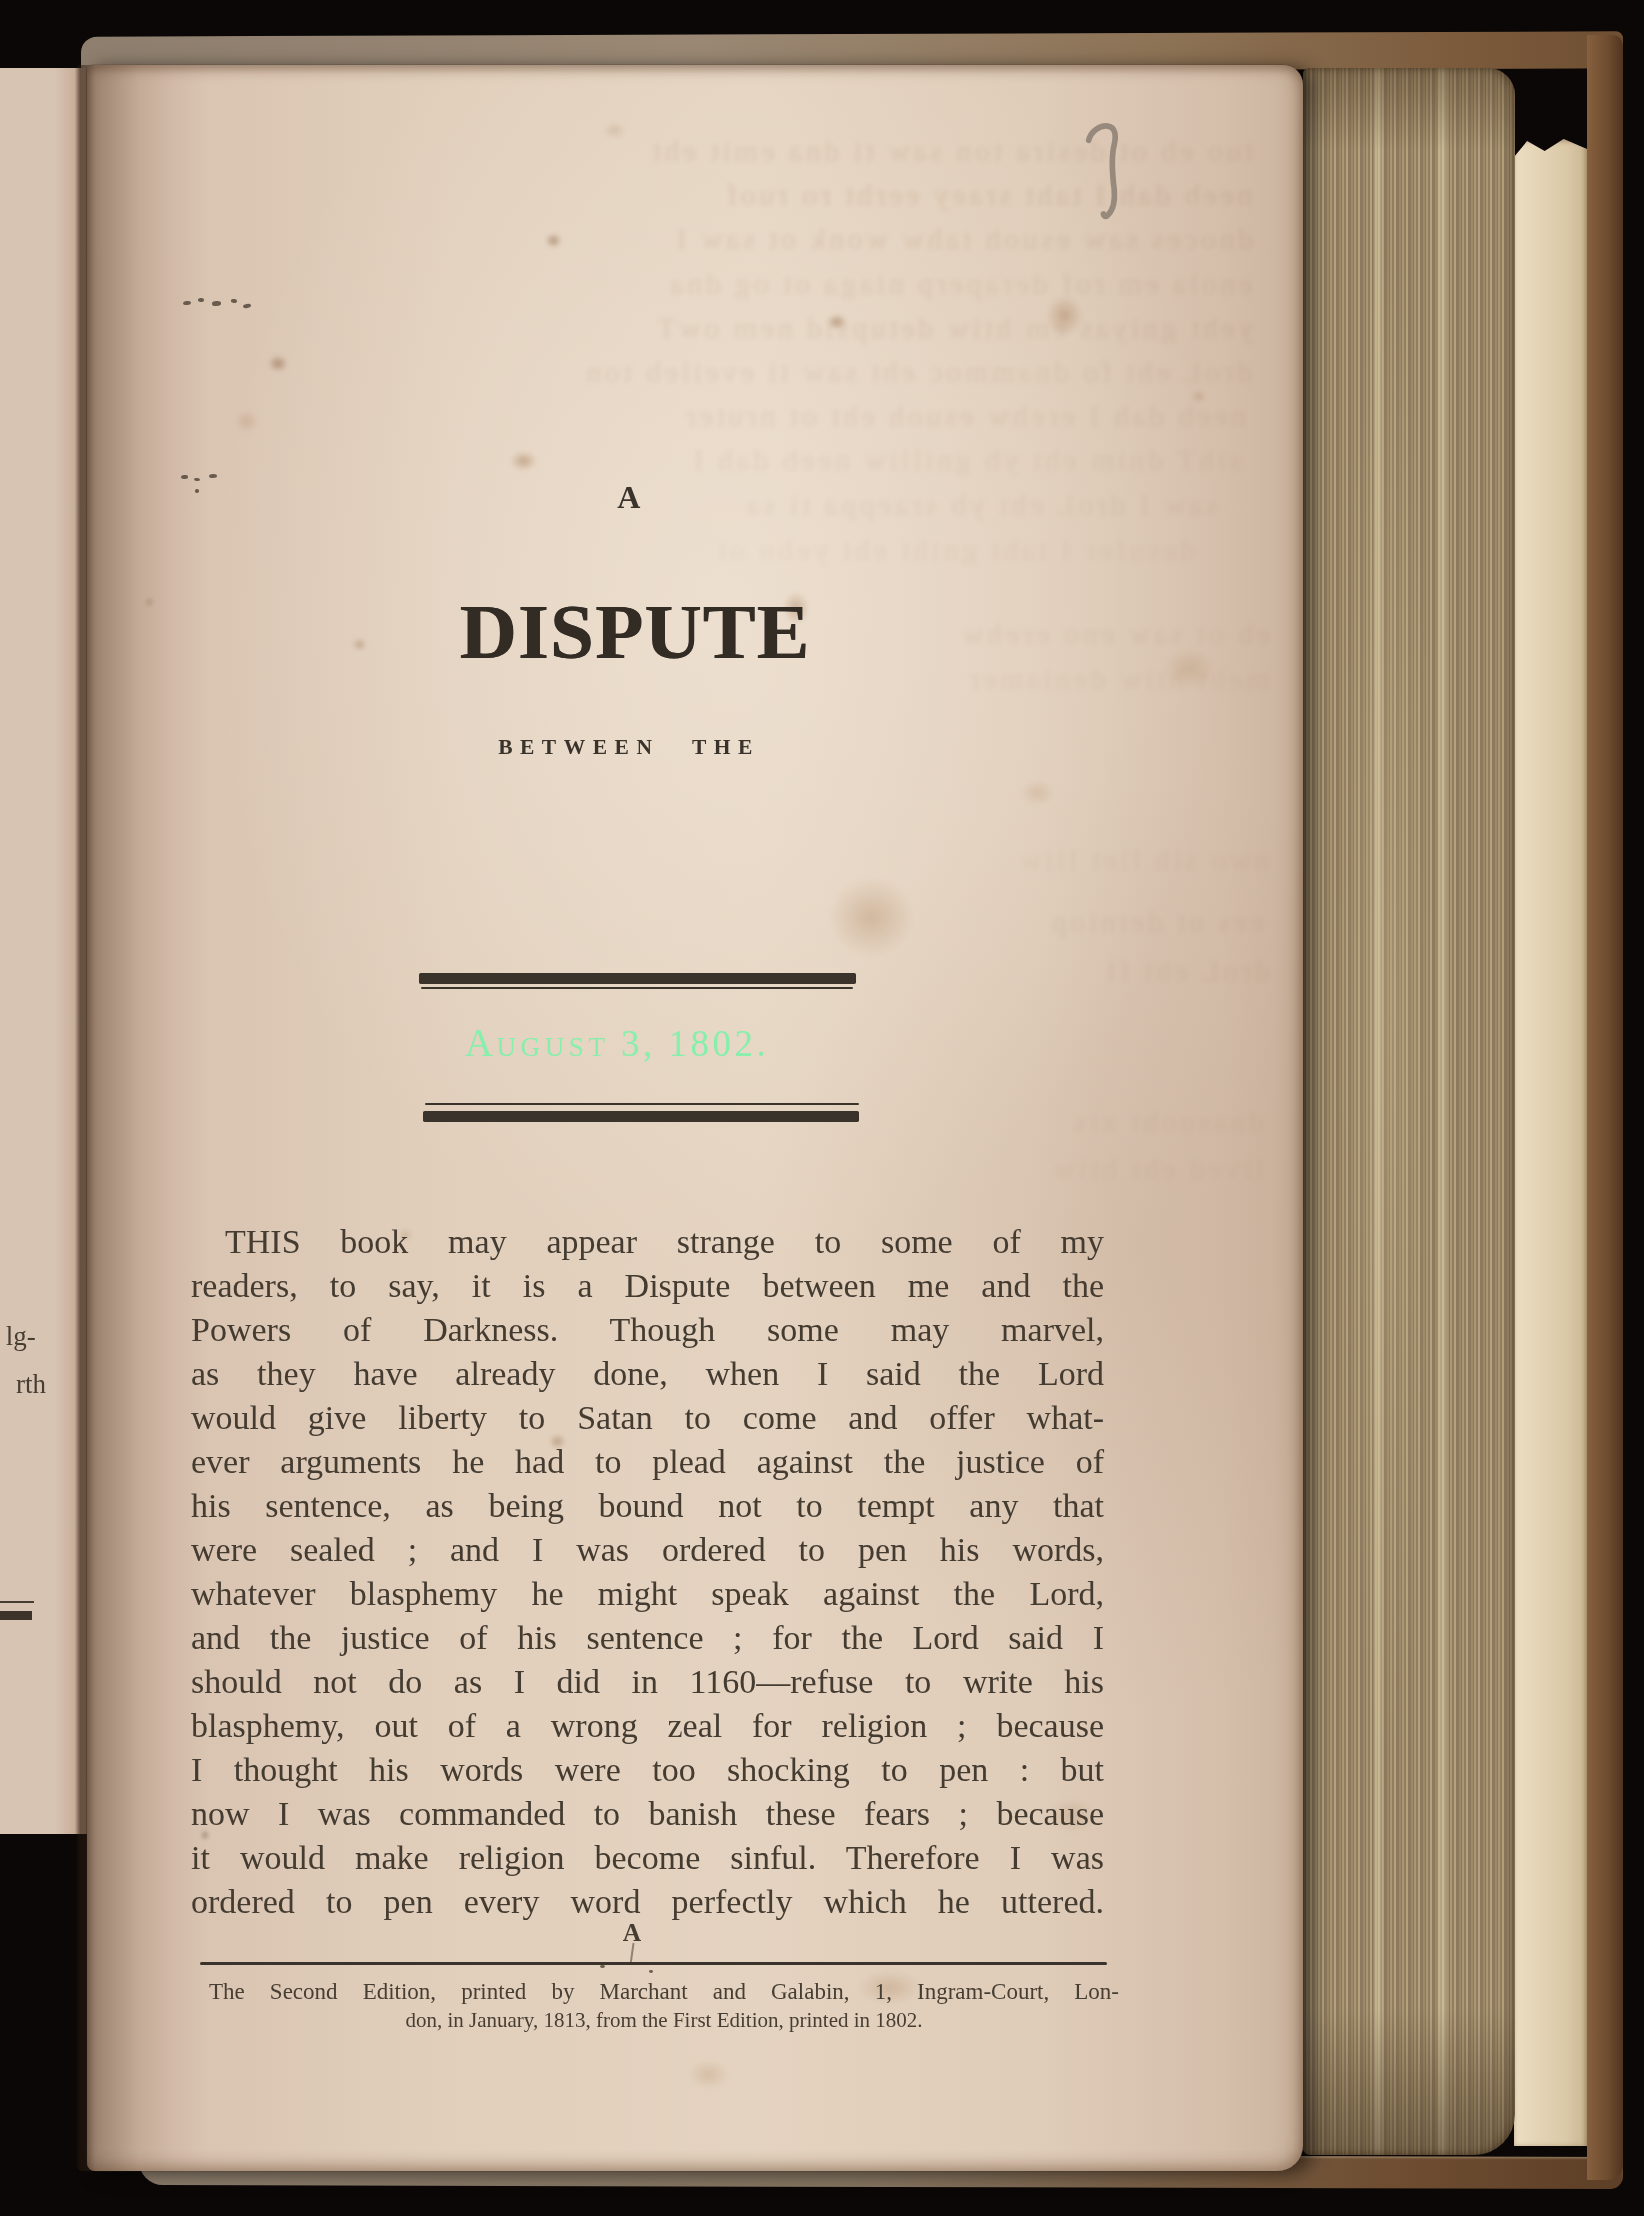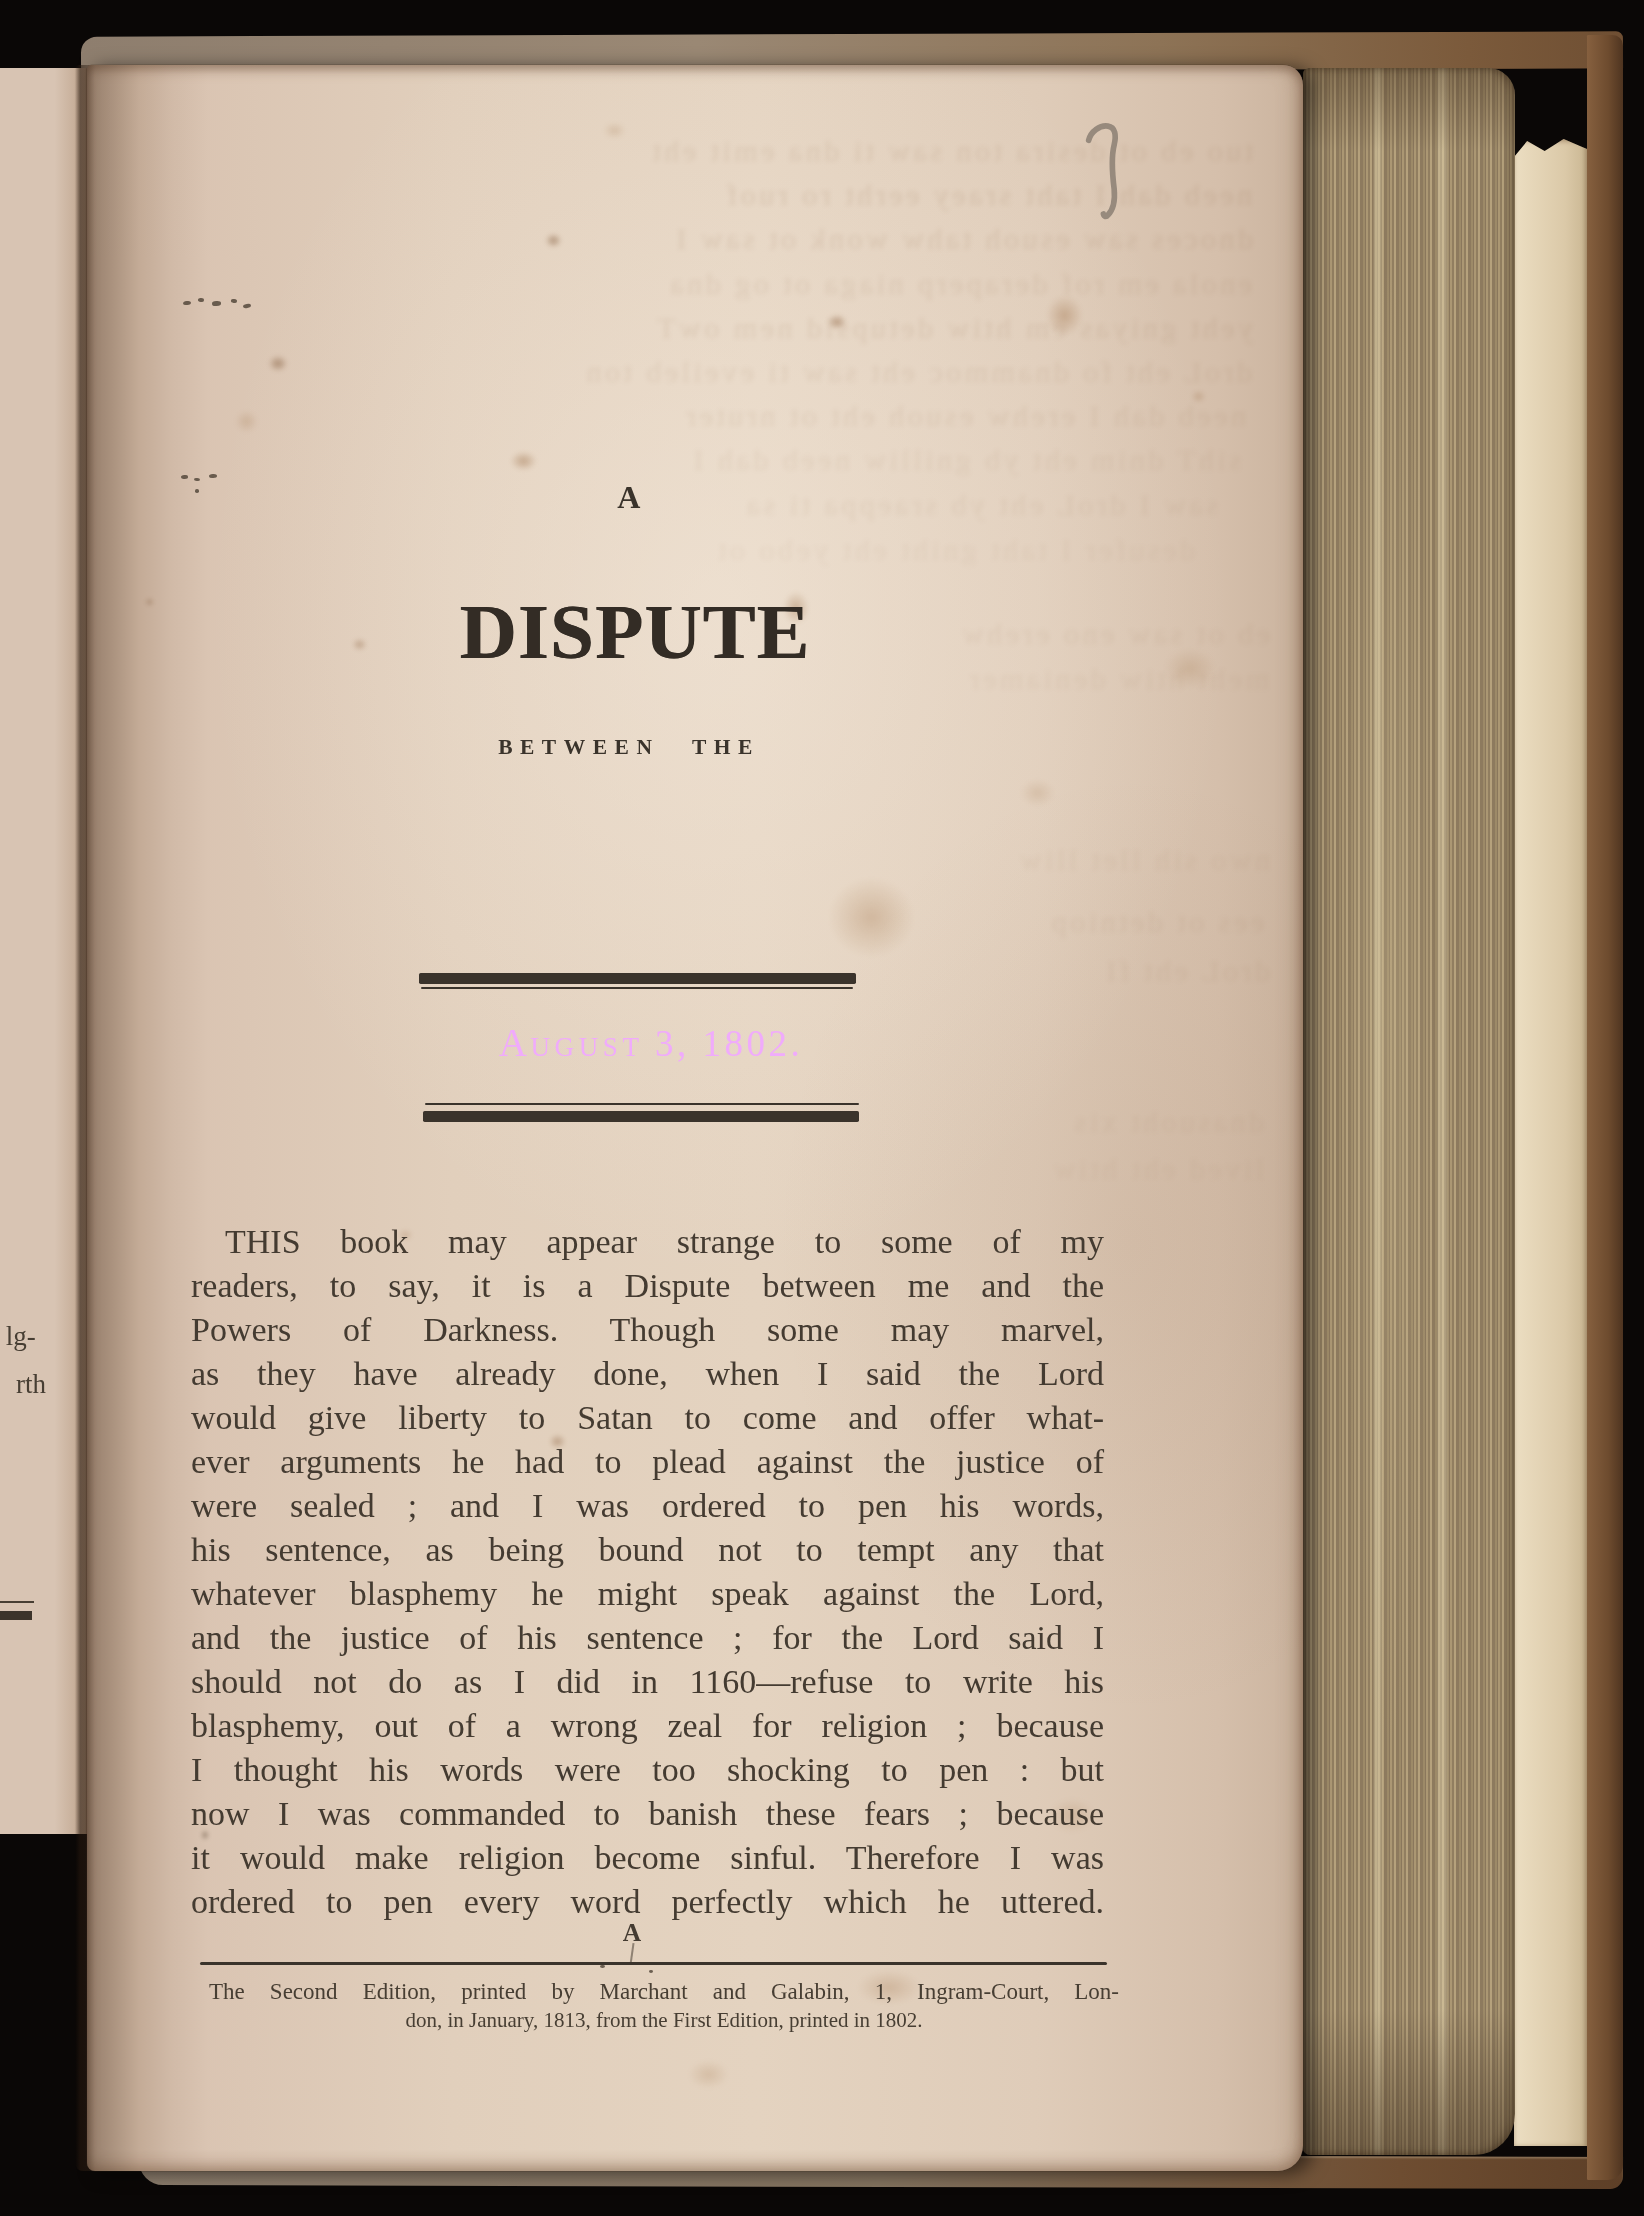--- a/index.html
+++ b/index.html
@@ -90,22 +90,22 @@
   #subtitle{left:348px;top:735px;width:562px;text-align:center;
     font-size:21.5px;font-weight:600;letter-spacing:7.5px;word-spacing:20px;}
   #parties-line{left:168px;top:821px;width:916px;text-align:center;
     font-size:36px;letter-spacing:1.7px;word-spacing:5.8px;white-space:nowrap;}
   #parties-line .big{font-size:53px;}
   #parties-line .ital{font-style:italic;font-size:35px;letter-spacing:0.6px;}
   #parties-line .gap{display:inline-block;width:14px;}
 
   .rule{position:absolute;background:#3a332b;border-radius:1.7px;}
 
-  #date-line{left:422px;top:1020px;width:458px;text-align:center;
-    font-size:27px;letter-spacing:4.6px;white-space:nowrap;color:#f0abfc;}
+  #date-line{left:388px;top:1020px;width:458px;text-align:center;
+    font-size:27px;letter-spacing:4.6px;white-space:nowrap;color:#86efac;}
   #date-line .big{font-size:39px;letter-spacing:3.5px;}
   #date-line .num{font-size:37px;letter-spacing:3.5px;}
 
   #body-block{left:191px;top:1220px;width:913px;color:#443b31;}
   .body-line{
     font-size:34px;line-height:44px;height:44px;
     text-align:justify;text-align-last:justify;white-space:nowrap;
   }
   .body-line.first{text-indent:34px;}
 
@@ -213,22 +213,22 @@
     <div class="rule" style="left:425px;top:1103px;width:434px;height:2.3px;"></div>
     <div class="rule" style="left:423px;top:1111px;width:436px;height:11px;"></div>
 
     <div class="abs" id="body-block">
       <div class="body-line first">THIS book may appear strange to some of my</div>
       <div class="body-line">readers, to say, it is a Dispute between me and the</div>
       <div class="body-line">Powers of Darkness. Though some may marvel,</div>
       <div class="body-line">as they have already done, when I said the Lord</div>
       <div class="body-line">would give liberty to Satan to come and offer what-</div>
       <div class="body-line">ever arguments he had to plead against the justice of</div>
+      <div class="body-line">his sentence, as being bound not to tempt any that</div>
       <div class="body-line">were sealed ; and I was ordered to pen his words,</div>
-      <div class="body-line">his sentence, as being bound not to tempt any that</div>
       <div class="body-line">whatever blasphemy he might speak against the Lord,</div>
       <div class="body-line">and the justice of his sentence ; for the Lord said I</div>
       <div class="body-line">should not do as I did in 1160—refuse to write his</div>
       <div class="body-line">blasphemy, out of a wrong zeal for religion ; because</div>
       <div class="body-line">I thought his words were too shocking to pen : but</div>
       <div class="body-line">now I was commanded to banish these fears ; because</div>
       <div class="body-line">it would make religion become sinful. Therefore I was</div>
       <div class="body-line">ordered to pen every word perfectly which he uttered.</div>
     </div>
 

